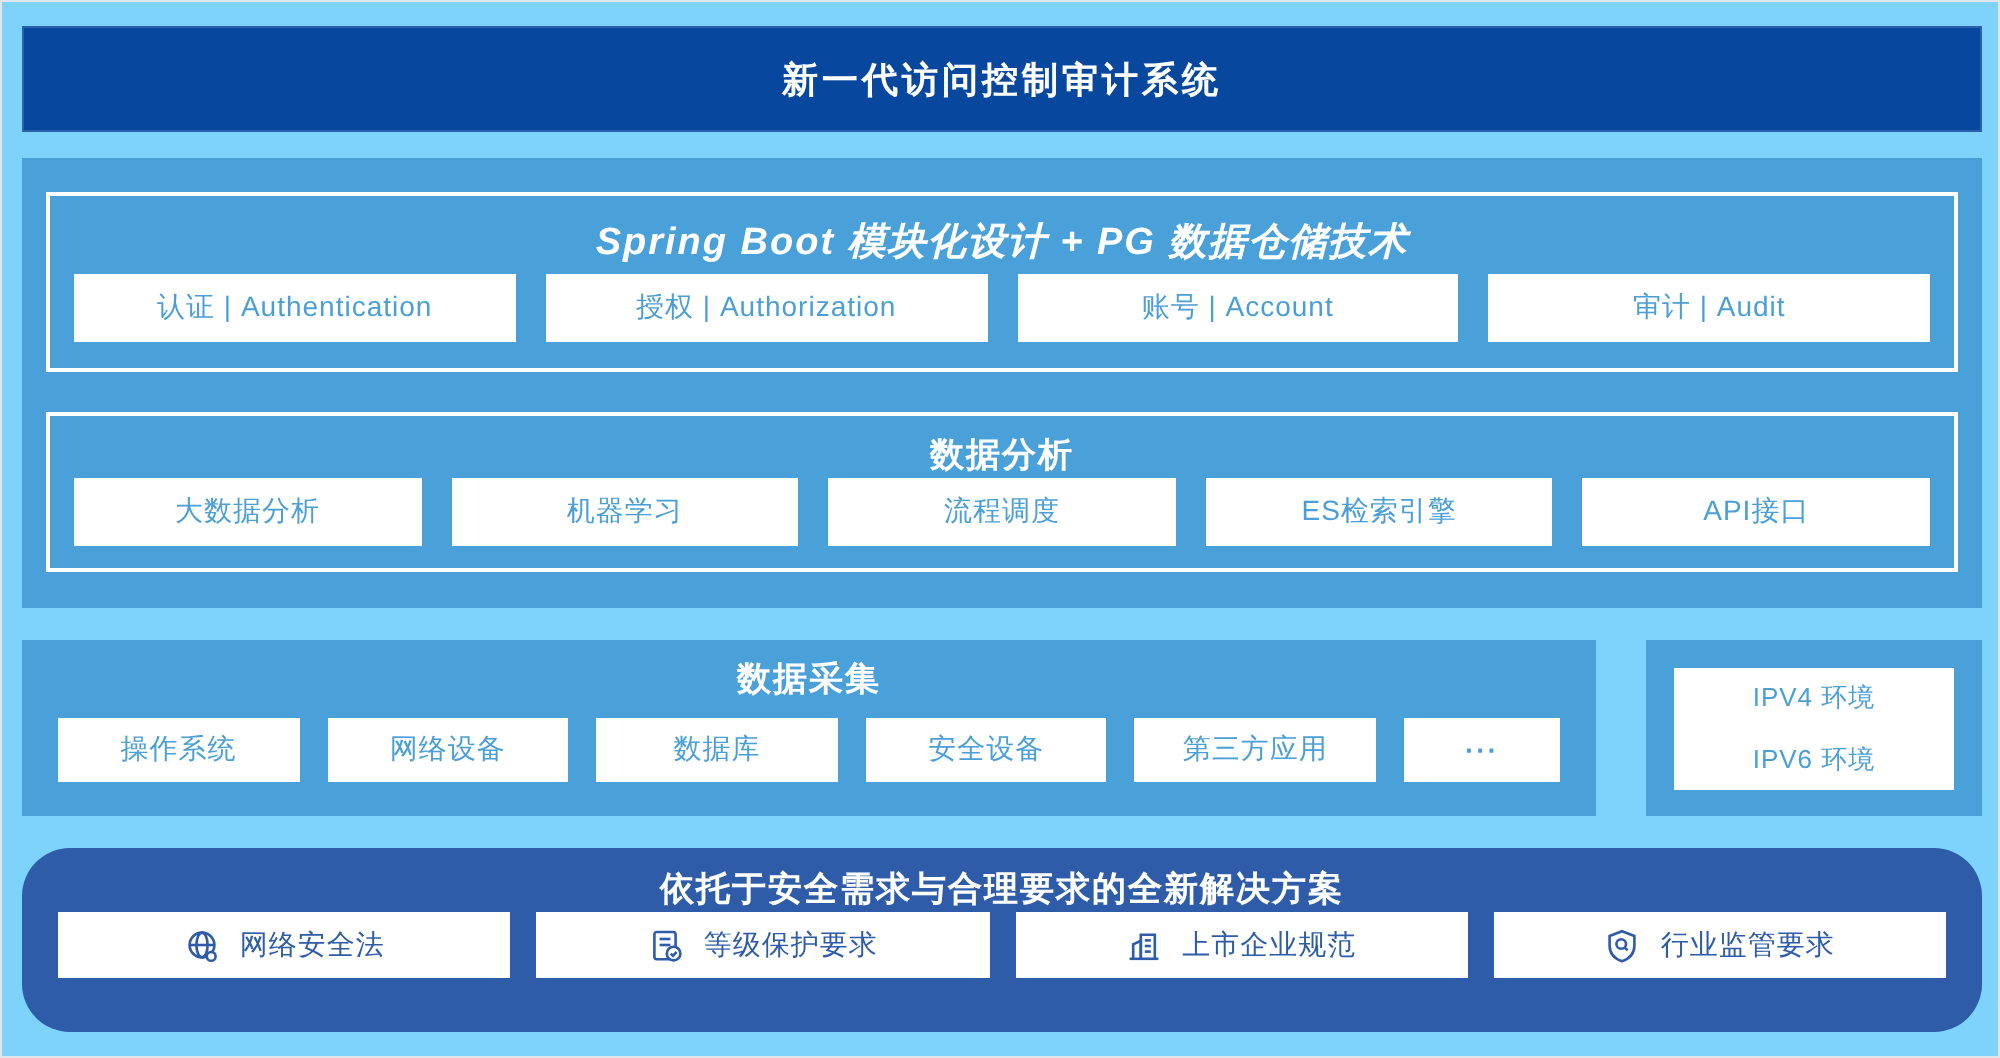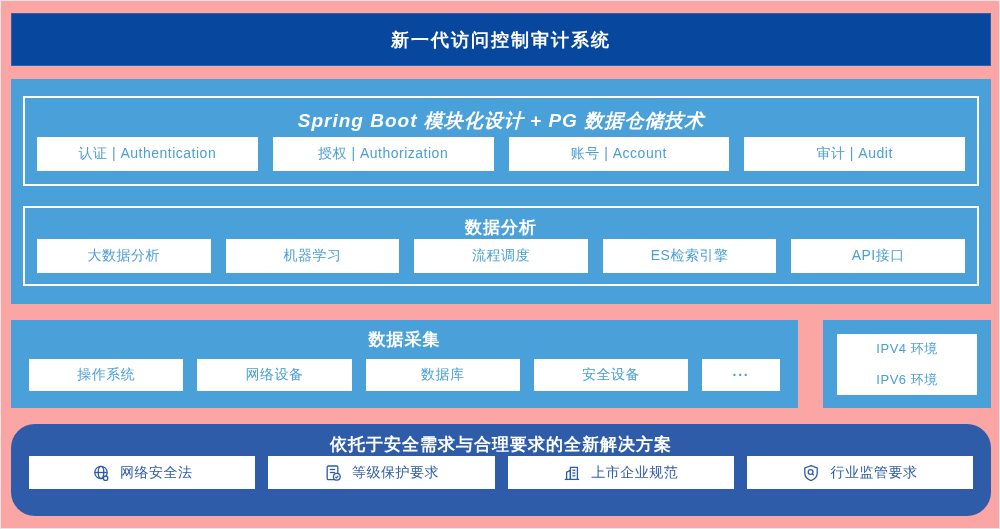--- a/index.html
+++ b/index.html
@@ -1,19 +1,19 @@
 <!DOCTYPE html>
 <html><head>
 <meta charset="utf-8">
 <style>
   * { margin:0; padding:0; box-sizing:border-box; }
   html,body { background:#ffffff; }
   body { font-family:"Liberation Sans", sans-serif; }
   .canvas{
-    position:relative; width:1000px; height:529px; background:#fca5a5;
+    position:relative; width:1000px; height:529px; background:#7dd3fc;
     border:1px solid #e2e5ea; overflow:hidden;
   }
 
   
   .banner-top{
     position:absolute; left:10px; top:12px; width:980px; height:53px;
     background:#07489e; border:1px solid #2a62ae;
     display:flex; align-items:center; justify-content:center;
   }
   .banner-top .title{ color:#ffffff; font-size:18px; font-weight:bold; letter-spacing:2px; }
@@ -109,20 +109,21 @@
 
   </div>
 
   <div class="collection">
     <div class="inner-title">数据采集</div>
     <div class="box-row">
       <div class="white-box">操作系统</div>
       <div class="white-box">网络设备</div>
       <div class="white-box">数据库</div>
       <div class="white-box">安全设备</div>
+      <div class="white-box">第三方应用</div>
       <div class="white-box dots">···</div>
     </div>
   </div>
 
   <div class="env-panel">
     <div class="env-box">IPV4 环境</div>
     <div class="env-box">IPV6 环境</div>
   </div>
 
   <div class="solution">

